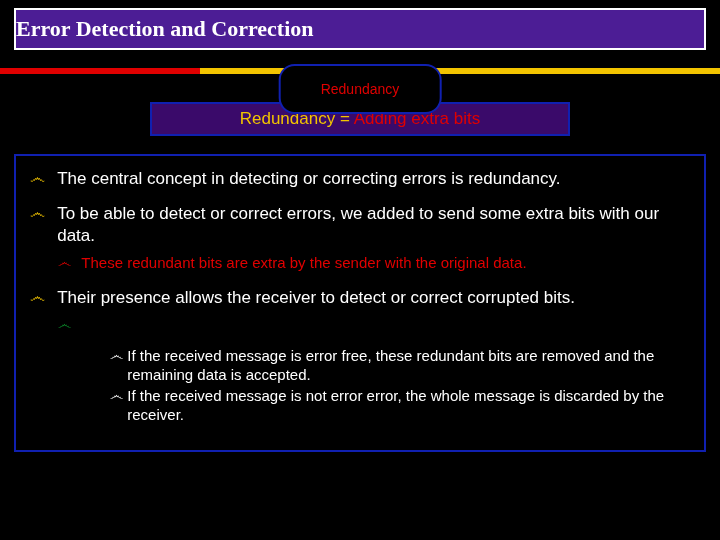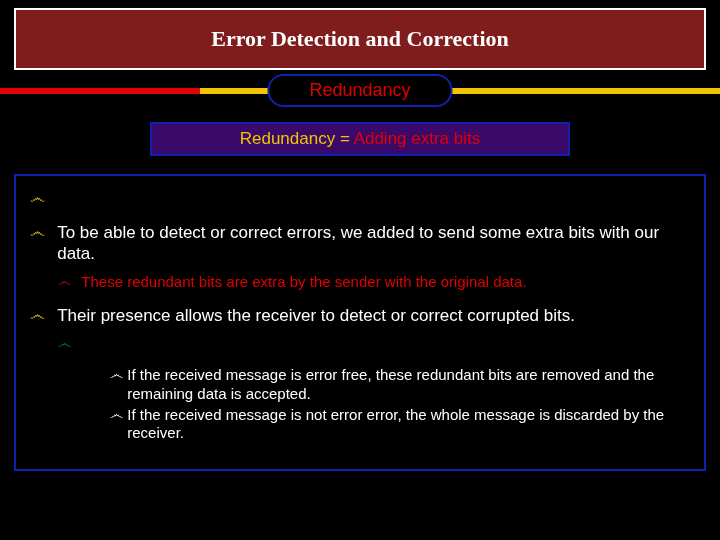--- a/index.html
+++ b/index.html
@@ -11,23 +11,23 @@
     overflow: hidden;
   }
   .slide {
     width: 100%;
     height: 100%;
     position: relative;
   }
   .title-bar {
     margin: 8px 14px 0 14px;
     border: 2px solid #fff;
-    background: #7f1d1d;
-    text-align: center;
-    padding: 16px 0;
+    background: #4c1d95;
+    text-align: left;
+    padding: 6px 0;
   }
   .title-bar span {
     font-family: "Times New Roman", serif;
     font-weight: bold;
     font-size: 22px;
     color: #fff;
   }
   .stripe-row {
     position: relative;
     height: 34px;
@@ -52,26 +52,26 @@
   }
   .stripe::after {
     right: 0;
     left: 200px;
     background: #f2c400;
   }
   .subtitle-pill {
     position: absolute;
     left: 50%;
     transform: translateX(-50%);
-    top: 0;
+    top: 10px;
     background: #000;
     border: 2px solid #1020b0;
     border-radius: 16px;
-    padding: 4px 40px;
-    font-size: 18px;
+    padding: 15px 40px;
+    font-size: 14px;
     color: #e00000;
     font-weight: normal;
   }
   .equation-box {
     margin: 14px auto 0 auto;
     width: 420px;
     background: #3a0a6a;
     border: 2px solid #1020b0;
     text-align: center;
     padding: 5px 8px;
@@ -148,20 +148,21 @@
   </div>
 
   <div class="equation-box">
     <span class="eq-left">Redundancy = </span><span class="eq-right">Adding extra bits</span>
   </div>
 
   <div class="content">
 
     <div class="bullet-l1">
       <span class="icon">෴</span>
+      <span>The central concept in detecting or correcting errors is redundancy.</span>
     </div>
 
     <div class="group">
       <div class="bullet-l1">
         <span class="icon">෴</span>
         <span>To be able to detect or correct errors, we added to send some extra bits with our data.</span>
       </div>
       <div class="bullet-l2">
         <span class="icon">෴</span>
         <span>These redundant bits are extra by the sender with the original data.</span>

